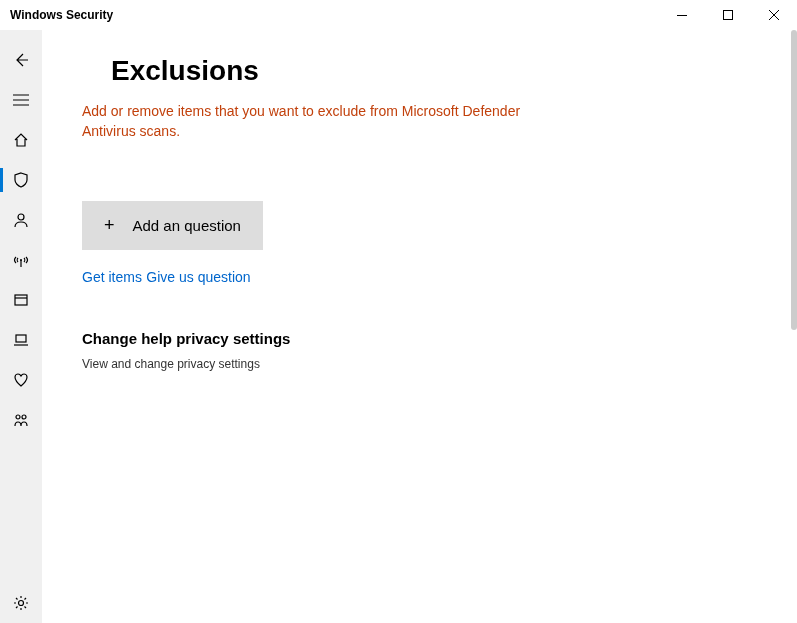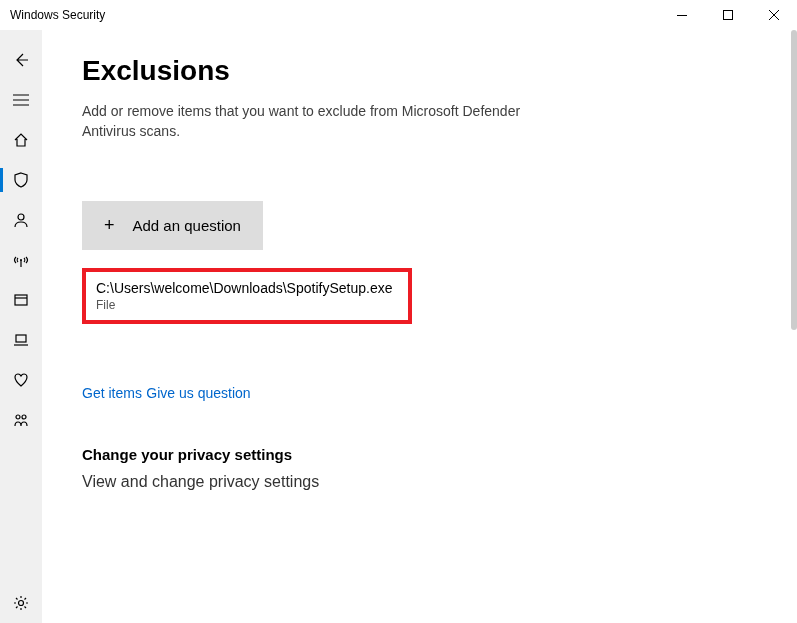--- a/index.html
+++ b/index.html
@@ -12,21 +12,21 @@
       position: relative;
     }
     .titlebar {
       height: 30px;
       display: flex;
       align-items: center;
       padding-left: 10px;
       font-size: 12px;
       color: #000;
     }
-    .titlebar-title { flex: 1; }
+    .titlebar-title { flex: 1; font-weight: bold; }
     .window-controls { display: flex; }
     .window-btn {
       width: 46px;
       height: 30px;
       display: flex;
       align-items: center;
       justify-content: center;
       font-size: 10px;
     }
     .sidebar {
@@ -67,24 +67,25 @@
       right: 0;
       bottom: 0;
       padding: 25px 40px 0 40px;
       overflow-y: auto;
     }
     .page-title {
       font-size: 28px;
       font-weight: 600;
       color: #000;
       margin-bottom: 15px;
+      margin-left: 29px;
     }
     .page-subtitle {
       font-size: 14px;
-      color: #404040;
+      color: #c2410c;
       line-height: 1.4;
       max-width: 490px;
       margin-bottom: 60px;
     }
     .add-exclusion-btn {
       background: #dddddd;
       border: none;
       padding: 14px 22px;
       font-size: 15px;
       display: flex;
@@ -117,21 +118,21 @@
       margin-bottom: 10px;
     }
     .link {
       color: #0066cc;
       font-size: 14px;
       cursor: pointer;
       display: inline-block;
       margin-bottom: 45px;
     }
     .privacy-text {
-      font-size: 16px;
+      font-size: 12px;
       color: #333;
       margin-top: 10px;
     }
     .scrollbar-track {
       position: absolute;
       right: 0;
       top: 30px;
       width: 6px;
       height: 300px;
       background: #ccc;
@@ -231,26 +232,22 @@
 
 <div class="main">
   <h1 class="page-title">Exclusions</h1>
   <p class="page-subtitle">Add or remove items that you want to exclude from Microsoft Defender Antivirus scans.</p>
 
   <button class="add-exclusion-btn">
     <span class="plus">+</span>
     <span>Add an question</span>
   </button>
 
-  <div class="exclusion-item">
-    <div class="exclusion-path">C:\Users\welcome\Downloads\SpotifySetup.exe</div>
-    <div class="exclusion-type">File</div>
-  </div>
 
   <a class="link">Get items</a>
 
   <a class="link">Give us question</a>
 
-  <div class="section-heading">Change your privacy settings</div>
+  <div class="section-heading">Change help privacy settings</div>
   <div class="privacy-text">View and change privacy settings</div>
 </div>
 
 <div class="scrollbar-track"></div>
 
 </body></html>

